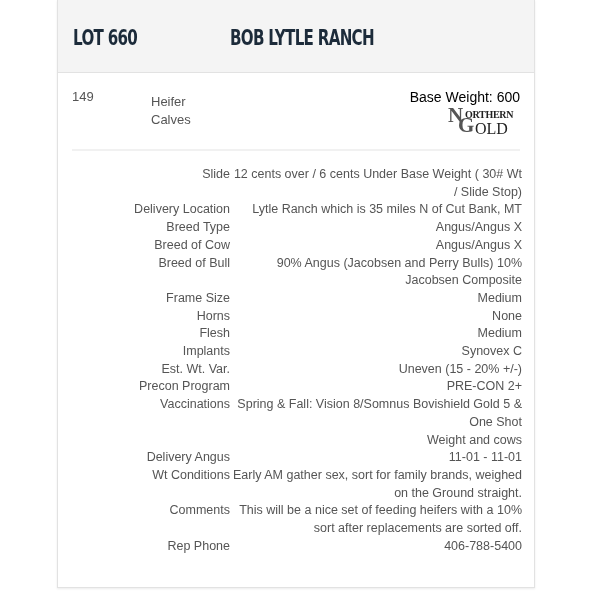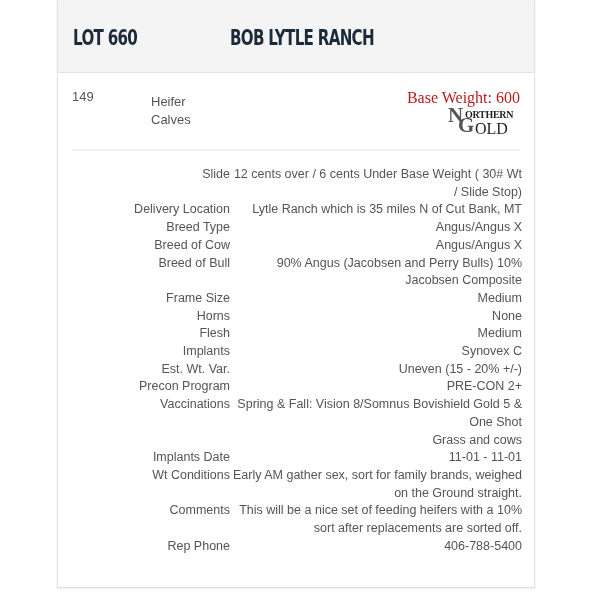--- a/index.html
+++ b/index.html
@@ -16,21 +16,21 @@
     .lot-title, .ranch-title {
       position: absolute; top: 26px; font-family: "DejaVu Sans", sans-serif;
       font-weight: bold; font-size: 21px; color: #1c2b3a; letter-spacing: -1px;
       transform: scaleX(0.72); transform-origin: left center;
     }
     .lot-title { left: 15px; }
     .ranch-title { left: 172px; }
     .summary { position: relative; height: 76px; margin: 0 14px; border-bottom: 2px solid #f1f1f1; }
     .summary .head-num { position: absolute; left: 0; top: 16px; font-size: 13px; color: #555; }
     .summary .head-desc { position: absolute; left: 79px; top: 20px; font-size: 13px; color: #555; line-height: 18px; width: 80px; }
-    .summary .base-weight { position: absolute; right: 0; top: 16px; font-size: 16px; color: #b91c1c; font-family: Liberation Serif, serif; }
+    .summary .base-weight { position: absolute; right: 0; top: 16px; font-size: 14px; color: #000000; }
     .logo { position: absolute; right: 0; top: 32px; width: 72px; height: 26px; }
     .logo .n { position: absolute; left: 0; top: -2px; font-family: "Liberation Serif", serif; font-weight: bold; font-size: 21px; color: #555; }
     .logo .g { position: absolute; left: 10px; top: 8px; font-family: "Liberation Serif", serif; font-weight: bold; font-size: 21px; color: #555; }
     .logo .orthern { position: absolute; left: 17px; top: 4px; font-family: "Liberation Serif", serif; font-weight: bold; font-size: 10px; color: #222; letter-spacing: -0.3px; }
     .logo .old { position: absolute; left: 27px; top: 15px; font-family: "Liberation Serif", serif; font-weight: normal; font-size: 16px; color: #222; }
     .details { position: absolute; left: 14px; top: 166px; width: 450px; }
     .row { display: flex; font-size: 12.5px; line-height: 17.7px; color: #555; text-align: right; }
     .row .label { width: 158px; flex: none; }
     .row .value { flex: 1; }
   </style>
@@ -101,24 +101,24 @@
       </div>
     <div class="row">
         <div class="label">Precon Program</div>
         <div class="value">PRE-CON 2+</div>
       </div>
     <div class="row">
         <div class="label">Vaccinations</div>
         <div class="value">Spring &amp; Fall: Vision 8/Somnus Bovishield Gold 5 &amp; One Shot</div>
       </div>
     <div class="row">
-        <div class="value">Grass and cows</div>
+        <div class="value">Weight and cows</div>
       </div>
     <div class="row">
-        <div class="label">Implants Date</div>
+        <div class="label">Delivery Angus</div>
         <div class="value">11-01 - 11-01</div>
       </div>
     <div class="row">
         <div class="label">Wt Conditions</div>
         <div class="value">Early AM gather sex, sort for family brands, weighed on the Ground straight.</div>
       </div>
     <div class="row">
         <div class="label">Comments</div>
         <div class="value">This will be a nice set of feeding heifers with a 10% sort after replacements are sorted off.</div>
       </div>

